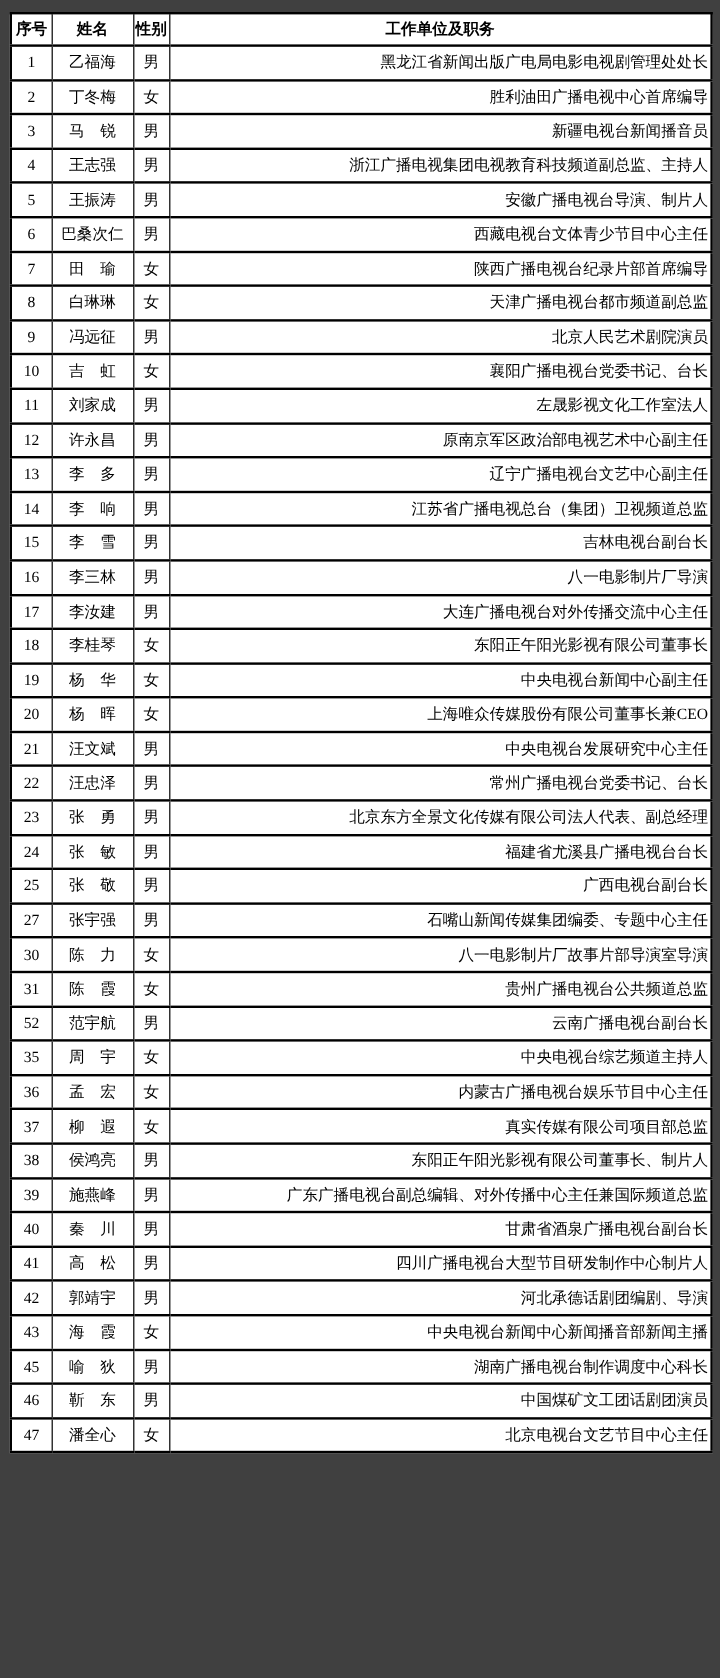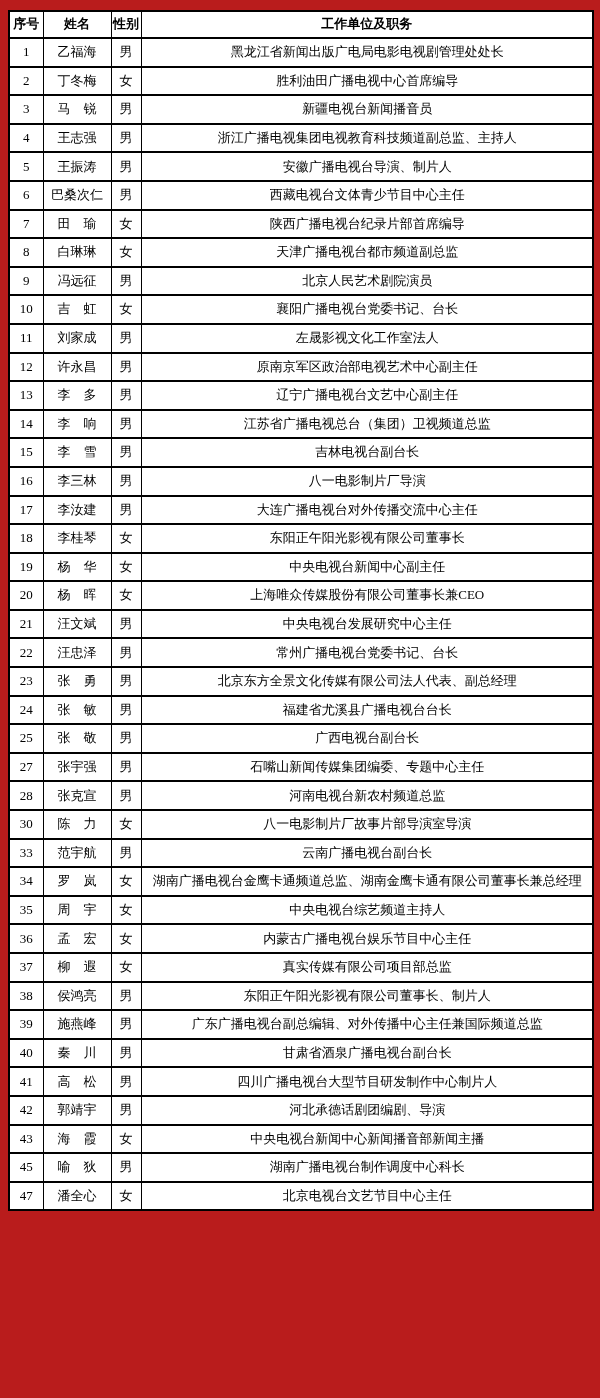--- a/index.html
+++ b/index.html
@@ -7,21 +7,21 @@
     padding: 0;
     background: #fdfdfd;
     font-family: "Liberation Serif", "DejaVu Serif", serif;
     color: #000;
   }
   .page {
     width: 600px;
     height: 1398px;
     box-sizing: border-box;
     padding: 10px 8px 6px 8px;
-    background: #b91c1c;
+    background: #404040;
   }
   table.roster {
     width: 584px;
     table-layout: fixed;
     border-collapse: collapse;
     border: 2px solid #000;
     background: #fff;
   }
   table.roster th,
   table.roster td {
@@ -37,21 +37,21 @@
   table.roster th {
     height: 25px;
     font-weight: bold;
     text-align: center;
   }
   table.roster td {
     height: 26.6px;
     text-align: center;
   }
   table.roster td.col-work {
-    text-align: center;
+    text-align: right;
     padding-left: 3px;
     padding-right: 2px;
   }
   col.c-no     { width: 34px; }
   col.c-name   { width: 68px; }
   col.c-gender { width: 30px; }
   col.c-work   { width: 452px; }
 </style>
 </head>
 <body>
@@ -223,42 +223,36 @@
           <td class="col-gender">男</td>
           <td class="col-work">广西电视台副台长</td>
         </tr>
         <tr>
           <td class="col-no">27</td>
           <td class="col-name">张宇强</td>
           <td class="col-gender">男</td>
           <td class="col-work">石嘴山新闻传媒集团编委、专题中心主任</td>
         </tr>
         <tr>
-          <td class="col-no">28</td>
-          <td class="col-name">张克宣</td>
-          <td class="col-gender">男</td>
-          <td class="col-work">河南电视台新农村频道总监</td>
-        </tr>
-        <tr>
           <td class="col-no">30</td>
           <td class="col-name">陈　力</td>
           <td class="col-gender">女</td>
           <td class="col-work">八一电影制片厂故事片部导演室导演</td>
         </tr>
         <tr>
-          <td class="col-no">33</td>
+          <td class="col-no">31</td>
+          <td class="col-name">陈　霞</td>
+          <td class="col-gender">女</td>
+          <td class="col-work">贵州广播电视台公共频道总监</td>
+        </tr>
+        <tr>
+          <td class="col-no">52</td>
           <td class="col-name">范宇航</td>
           <td class="col-gender">男</td>
           <td class="col-work">云南广播电视台副台长</td>
-        </tr>
-        <tr>
-          <td class="col-no">34</td>
-          <td class="col-name">罗　岚</td>
-          <td class="col-gender">女</td>
-          <td class="col-work">湖南广播电视台金鹰卡通频道总监、湖南金鹰卡通有限公司董事长兼总经理</td>
         </tr>
         <tr>
           <td class="col-no">35</td>
           <td class="col-name">周　宇</td>
           <td class="col-gender">女</td>
           <td class="col-work">中央电视台综艺频道主持人</td>
         </tr>
         <tr>
           <td class="col-no">36</td>
           <td class="col-name">孟　宏</td>
@@ -305,20 +299,26 @@
           <td class="col-no">43</td>
           <td class="col-name">海　霞</td>
           <td class="col-gender">女</td>
           <td class="col-work">中央电视台新闻中心新闻播音部新闻主播</td>
         </tr>
         <tr>
           <td class="col-no">45</td>
           <td class="col-name">喻　狄</td>
           <td class="col-gender">男</td>
           <td class="col-work">湖南广播电视台制作调度中心科长</td>
+        </tr>
+        <tr>
+          <td class="col-no">46</td>
+          <td class="col-name">靳　东</td>
+          <td class="col-gender">男</td>
+          <td class="col-work">中国煤矿文工团话剧团演员</td>
         </tr>
         <tr>
           <td class="col-no">47</td>
           <td class="col-name">潘全心</td>
           <td class="col-gender">女</td>
           <td class="col-work">北京电视台文艺节目中心主任</td>
         </tr>
       </tbody>
   </table>
 </div>

